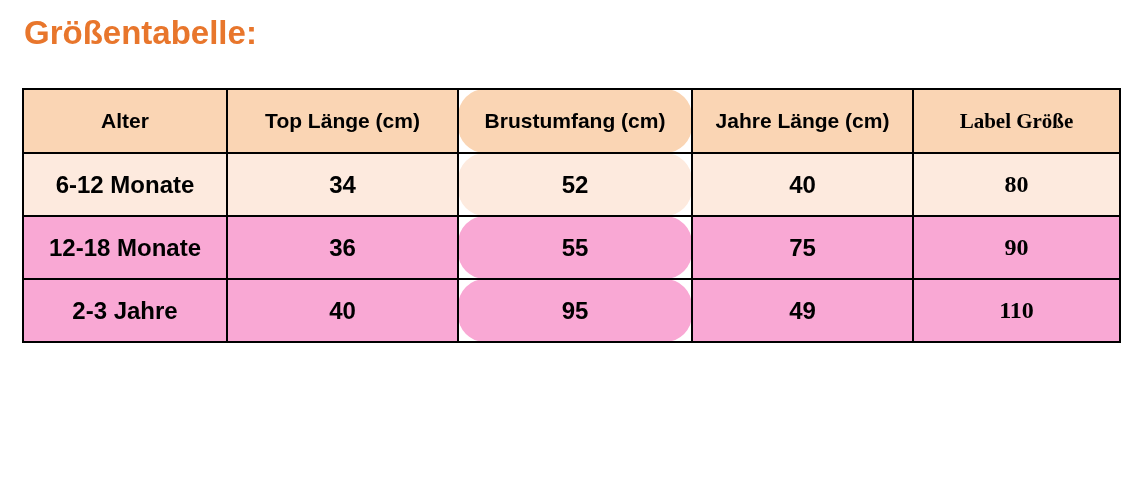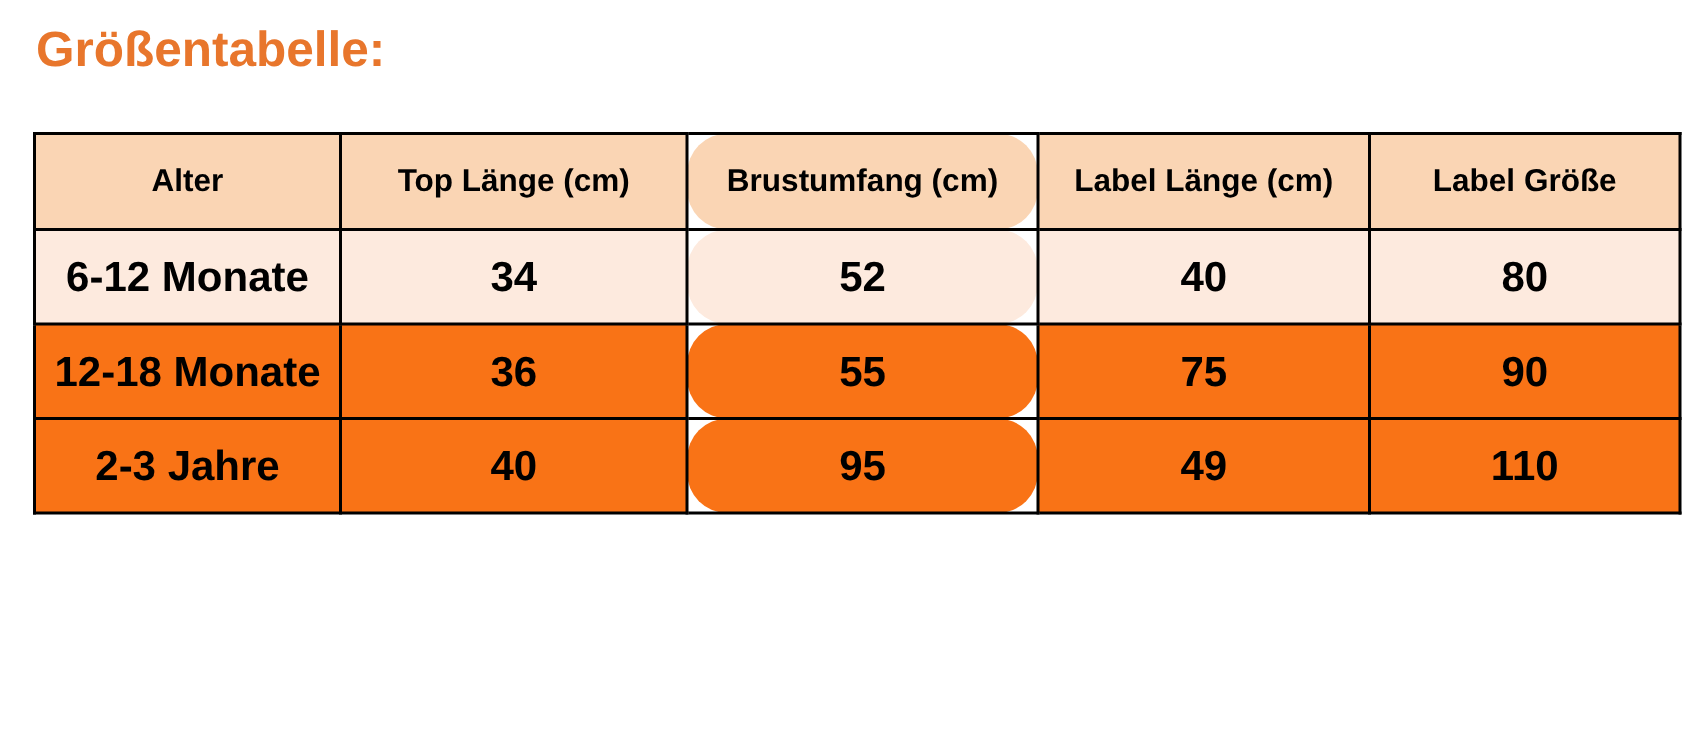--- a/index.html
+++ b/index.html
@@ -49,49 +49,49 @@
     color: #000000;
     padding: 0;
   }
   table.size-table thead th {
     height: 62px;
     font-size: 21px;
     background: #fad5b4;
   }
   table.size-table tbody td {
     height: 61px;
-    font-size: 28px;
+    font-size: 24px;
   }
   tbody tr.row-light td {
     background: #fdeade;
   }
   tbody tr.row-dark td {
-    background: #f97316;
+    background: #f9a8d4;
   }
   .col-0 { width: 202px; }
   .col-1 { width: 229px; }
   .col-2 { width: 232px; border-radius: 27px; }
   .col-3 { width: 219px; }
-  .col-4 { width: 205px; }
+  .col-4 { width: 205px; font-family: Liberation Serif, serif; }
 </style>
 </head>
 <body>
 
 <div class="page">
 
   <div class="title">Größentabelle:</div>
 
   <div class="table-wrap">
     <table class="size-table">
       <thead>
         <tr>
           <th class="col-0">Alter</th>
           <th class="col-1">Top Länge (cm)</th>
           <th class="col-2">Brustumfang (cm)</th>
-          <th class="col-3">Label Länge (cm)</th>
+          <th class="col-3">Jahre Länge (cm)</th>
           <th class="col-4">Label Größe</th>
         </tr>
       </thead>
       <tbody>
         <tr class="row-light">
           <td class="col-0">6-12 Monate</td>
           <td class="col-1">34</td>
           <td class="col-2">52</td>
           <td class="col-3">40</td>
           <td class="col-4">80</td>

